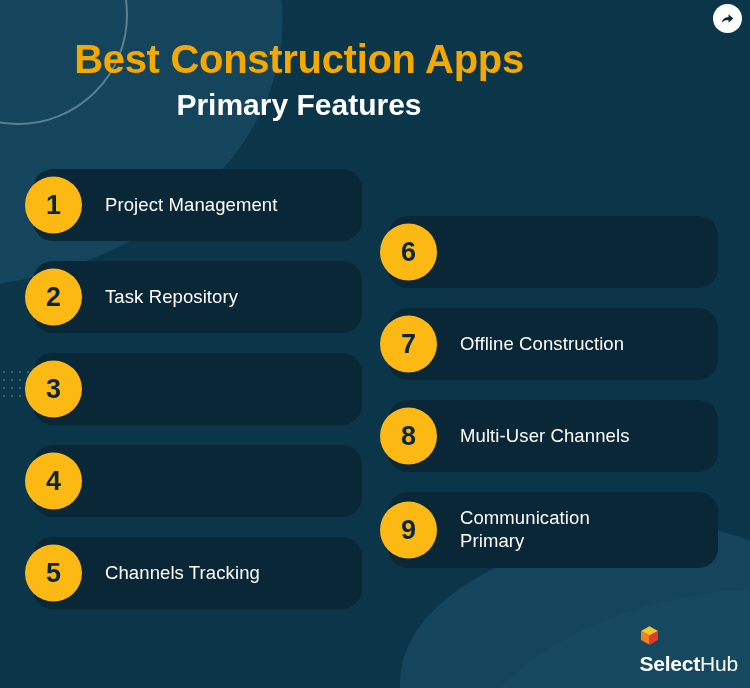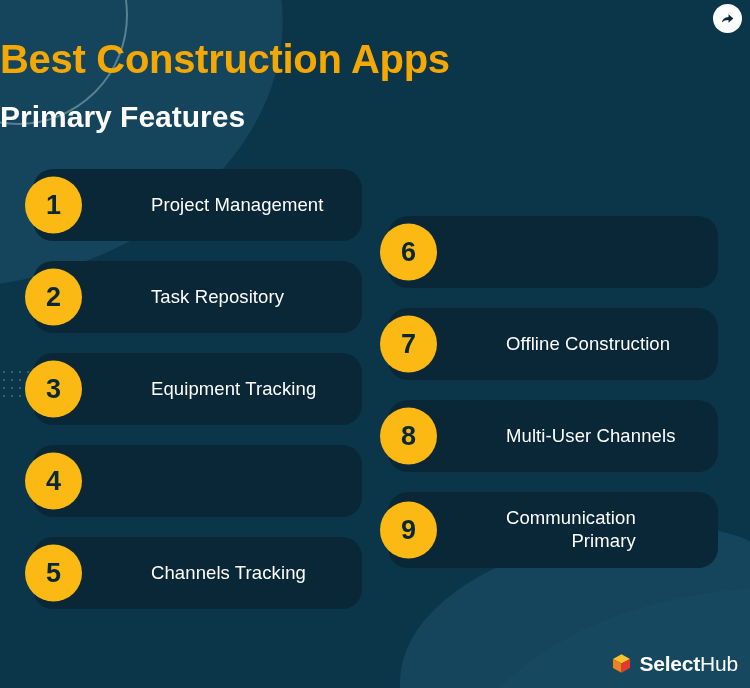--- a/index.html
+++ b/index.html
@@ -48,29 +48,29 @@
   }
   .dot-grid {
     position:absolute; left:0px; top:368px;
     width:34px; height:34px;
     background-image:
       radial-gradient(rgba(150,190,205,.30) 1.1px, transparent 1.2px);
     background-size:8px 8px;
   }
 
   
-  .header { position:absolute; left:0; top:0; width:598px; }
+  .header { position:absolute; left:0; top:0; width:598px; text-align:center; }
   .title {
     margin-top:38px;
     font-size:40px; font-weight:bold; letter-spacing:-.3px;
     color:#f5a800;
     line-height:1.05;
   }
   .subtitle {
-    margin-top:20px;
+    margin-top:8px;
     font-size:30px; font-weight:bold;
     color:#ffffff;
     line-height:1.1;
   }
 
   
   .share-btn {
     position:absolute; right:8px; top:4px;
     width:29px; height:29px; border-radius:50%;
     background:#ffffff;
@@ -102,36 +102,35 @@
     transform:translateY(-50%);
     width:57px; height:57px;
     border-radius:50%;
     background:#fcb813;
     display:flex; align-items:center; justify-content:center;
     color:#0a2738;
     font-size:27px; font-weight:bold;
     line-height:1;
   }
   .card-label {
-    margin-left:118px;
+    margin-left:72px;
     color:#ffffff;
     font-size:18.5px;
     font-weight:500;
     line-height:1.22;
     letter-spacing:.1px;
     white-space:pre-line;
     padding-right:12px;
-    text-align:right;
   }
 
   
   .logo {
     position:absolute;
     right:12px; bottom:14px;
-    display:flex; align-items:flex-start; gap:7px;
+    display:flex; align-items:flex-start; gap:7px;flex-direction:column;
   }
   .logo-cube { width:21px; height:21px; display:block; }
   .logo-text { font-size:21px; line-height:1; color:#ffffff; letter-spacing:-.2px; }
   .logo-text .b { font-weight:bold; }
   .logo-text .l { font-weight:normal; }
 </style>
 </head>
 <body>
 
 <div id="stage">
@@ -159,21 +158,20 @@
     <div class="card">
       <div class="num-badge">1</div>
       <div class="card-label">Project Management</div>
     </div>
     <div class="card">
       <div class="num-badge">2</div>
       <div class="card-label">Task Repository</div>
     </div>
     <div class="card">
       <div class="num-badge">3</div>
-      <div class="card-label">Equipment Tracking</div>
     </div>
     <div class="card">
       <div class="num-badge">4</div>
     </div>
     <div class="card">
       <div class="num-badge">5</div>
       <div class="card-label">Channels Tracking</div>
     </div>
   </div>
 

